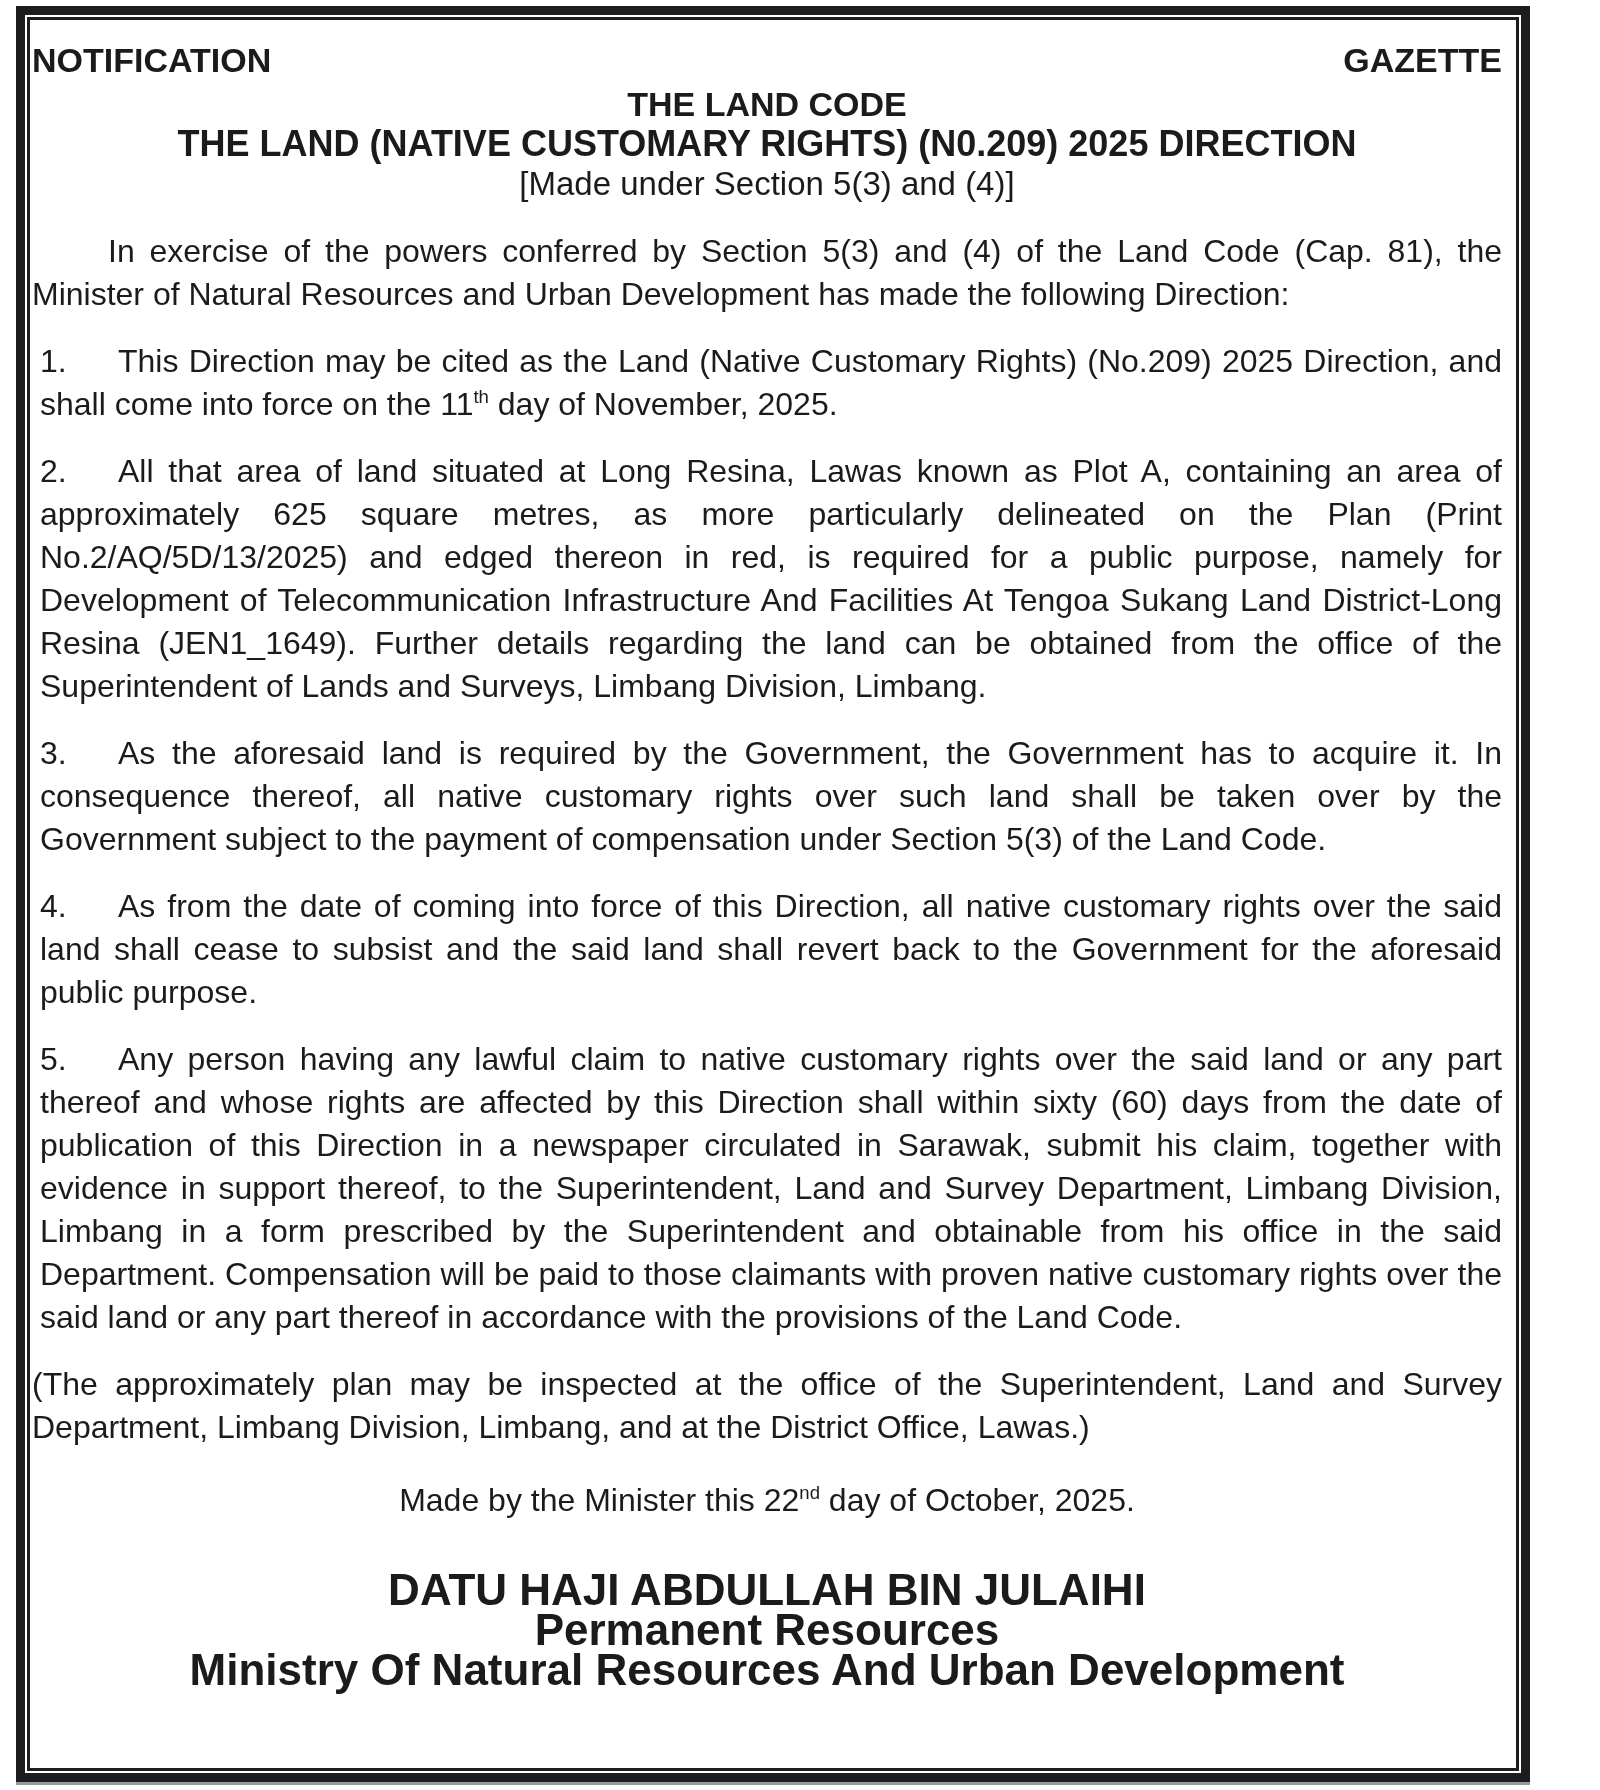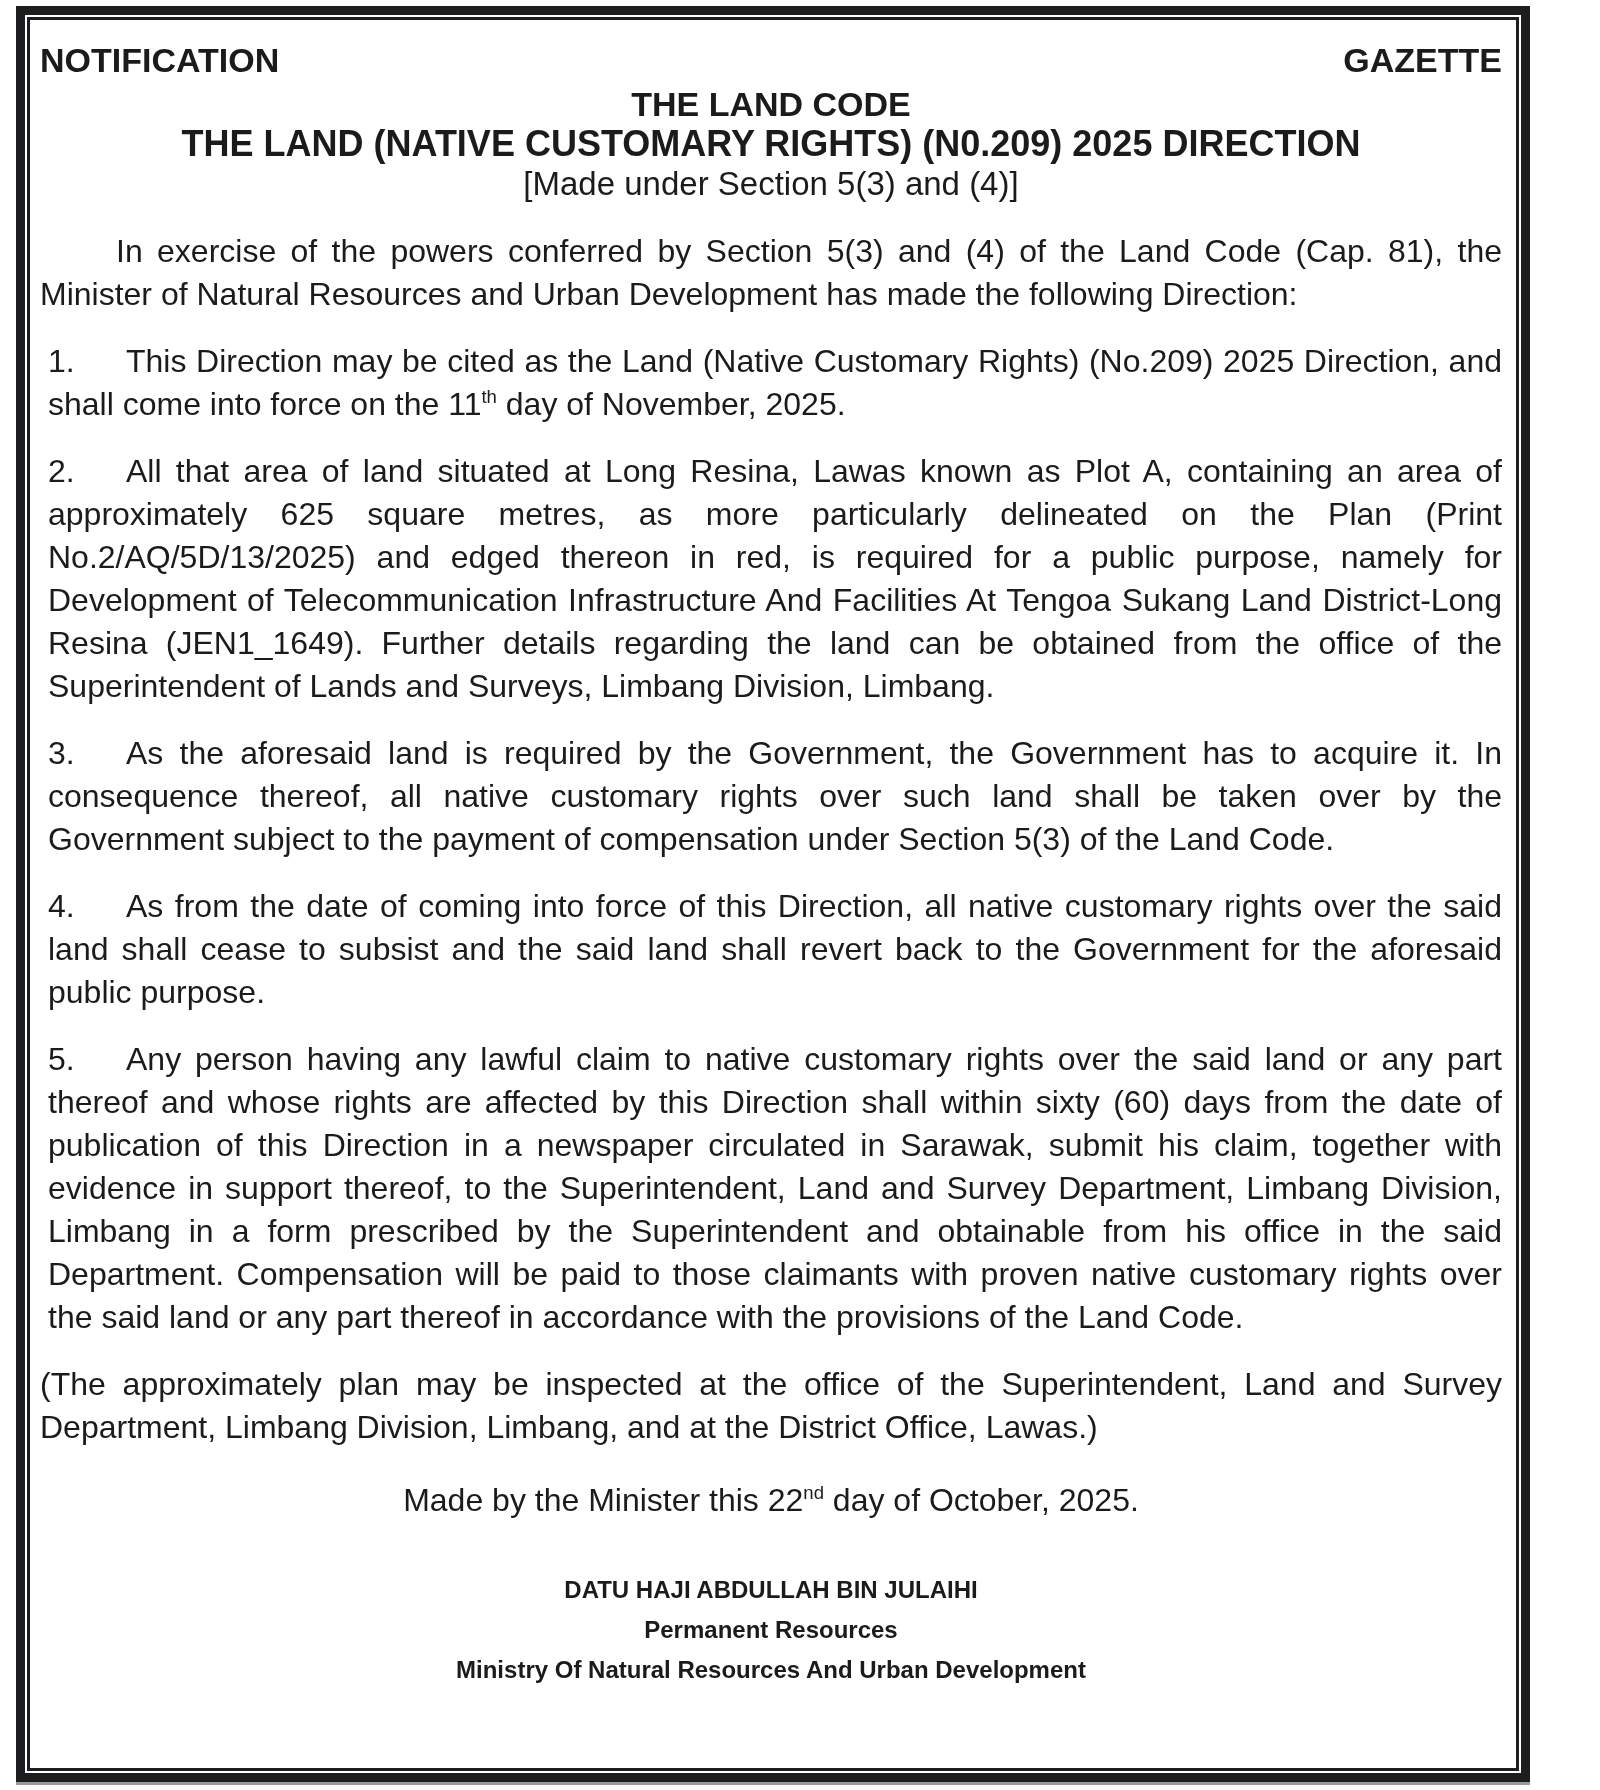--- a/index.html
+++ b/index.html
@@ -24,21 +24,21 @@
     border: 9px solid #1d1d1f;
     box-sizing: border-box;
     background: #ffffff;
     box-shadow: 0 3px 0 #9a9a9a;
   }
   .frame-inner {
     position: absolute;
     inset: 2px;
     border: 3px solid #1d1d1f;
     box-sizing: border-box;
-    padding: 20px 14px 0 10px;
+    padding: 20px 14px 0 2px;
     overflow: hidden;
   }
   .header-row {
     display: flex;
     justify-content: space-between;
     align-items: flex-start;
     font-weight: bold;
     font-size: 34px;
     line-height: 40px;
   }
@@ -82,21 +82,21 @@
     text-align: justify;
   }
   .made-line {
     margin: 30px 0 0 0;
     text-align: center;
   }
   .signature {
     margin: 48px 0 0 0;
     text-align: center;
     font-weight: bold;
-    font-size: 24px;
+    font-size: 44px;
     line-height: 40px;
   }
   sup {
     font-size: 58%;
     line-height: 0;
     vertical-align: super;
   }
   p { margin: 0; }
 </style>
 </head>

